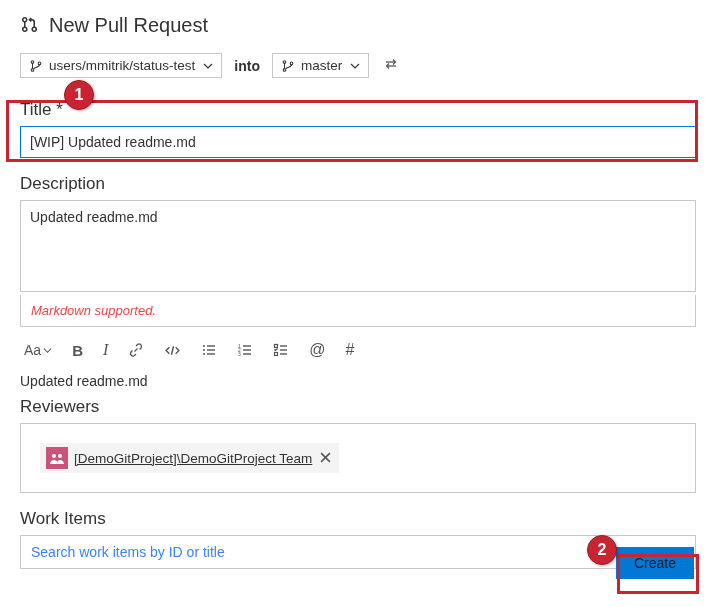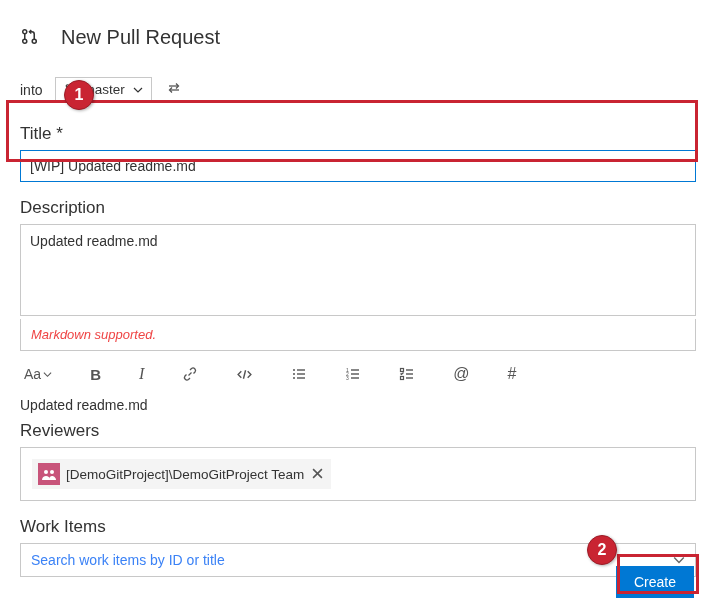--- a/index.html
+++ b/index.html
@@ -8,58 +8,58 @@
     font-family: "Segoe UI", -apple-system, sans-serif;
     font-size: 14px;
     color: #333;
     background: #fff;
     width: 716px;
     height: 607px;
     padding: 14px 20px 20px 20px;
     position: relative;
   }
   .header { display: flex; align-items: center; gap: 10px; margin-bottom: 16px; }
-  .header h1 { font-size: 20px; font-weight: 400; margin: 12px; color: #333; }
+  .header h1 { font-size: 20px; font-weight: 400; margin: 0; color: #333; }
   .pr-icon { color: #333; }
   .branch-row { display: flex; align-items: center; gap: 12px; margin-bottom: 22px; }
   .branch-picker {
     display: inline-flex; align-items: center; gap: 6px;
     border: 1px solid #c8c8c8; padding: 4px 8px; font-size: 13.5px;
     color: #333; background: #fff; cursor: pointer;
   }
-  .into-text { font-size: 14px; color: #333; }
+  .into-text { font-size: 14px; color: #333; font-weight: bold; }
   .swap-icon { color: #555; cursor: pointer; padding: 2px; }
   .chev-down { margin-left: 2px; }
   .field-label { font-size: 17px; color: #333; margin-bottom: 6px; }
   .req::after { content: " *"; }
   .title-input {
     width: 100%; border: 1px solid #0078d4; padding: 7px 9px;
     font-size: 14px; font-family: inherit; color: #333; outline: none;
   }
   .desc-area {
     width: 100%; border: 1px solid #c8c8c8; padding: 8px 9px;
     font-size: 14px; font-family: inherit; color: #333; resize: none;
     height: 92px; outline: none;
   }
   .markdown-note {
     border: 1px solid #c8c8c8; border-top: none; padding: 8px 10px;
     color: #ef4444; font-style: italic; font-size: 13px;
   }
   .toolbar {
-    display: flex; align-items: center; gap: 38px; padding: 10px 4px 14px 4px;
+    display: flex; align-items: center; gap: 20px; padding: 10px 4px 14px 4px;
     color: #555;
   }
   .tb-item { display: inline-flex; align-items: center; cursor: pointer; }
   .aa { font-size: 14px; letter-spacing: 0; }
   .bold-b { font-weight: 700; font-size: 15px; }
   .italic-i { font-style: italic; font-family: Georgia, serif; font-size: 16px; }
   .preview-line { font-size: 14px; margin-bottom: 8px; color: #333; }
   .picker {
     display: flex; align-items: center; width: 100%;
-    border: 1px solid #c8c8c8; padding: 8px; background: #fff;
+    border: 1px solid #c8c8c8; padding: 16px; background: #fff; text-decoration: underline;
   }
   .reviewer-chip {
     display: inline-flex; align-items: center; gap: 6px;
     background: #f4f4f4; padding: 4px 6px; margin: 3px;
     font-size: 13.5px;
   }
   .chip-avatar {
     width: 22px; height: 22px; background: #c8547a; display: inline-flex;
     align-items: center; justify-content: center;
   }
@@ -68,22 +68,22 @@
     flex: 1; border: none; outline: none; padding: 8px 8px;
     font-size: 13.5px; font-family: inherit; color: #666;
   }
   .picker-input::placeholder { color: #666; }
   .wi-picker {
     display: flex; align-items: center; justify-content: space-between;
     width: 100%; border: 1px solid #c8c8c8; padding: 8px 10px;
     color: #3b82f6; font-size: 14px; cursor: pointer;
   }
   .create-btn {
-    position: absolute; right: 22px; bottom: 9px;
-    background: #0078d4; color: #ffffff; border: none;
+    position: absolute; right: 22px; bottom: 28px;
+    background: #0078d4; color: #0f172a; border: none;
     padding: 8px 18px; font-size: 14px; font-family: inherit;
     cursor: pointer;
   }
   .annot {
     position: absolute; z-index: 50;
     width: 30px; height: 30px; border-radius: 50%;
     background: #c92432; color: #fff; font-size: 16px; font-weight: 600;
     display: flex; align-items: center; justify-content: center;
     box-shadow: 1px 1px 3px rgba(0,0,0,0.3); border: 1px solid #9c1b26;
   }
@@ -101,20 +101,33 @@
         <circle cx="12" cy="12" r="1.7"></circle>
       <path d="M4 5.7v4.6"></path>
         <path d="M8 4h2a2 2 0 0 1 2 2v4.3"></path>
         <path d="M9.5 2.5 8 4l1.5 1.5"></path>
     </svg>
   </span>
   <h1>New Pull Request</h1>
 </div>
 
 <div class="branch-row">
+  <div class="branch-picker">
+    <svg width="14" height="14" viewBox="0 0 16 16" fill="none" stroke="currentColor" stroke-width="1.2">
+      <circle cx="4" cy="3.5" r="1.5"></circle>
+        <circle cx="4" cy="12.5" r="1.5"></circle>
+        <circle cx="12" cy="5" r="1.5"></circle>
+      <path d="M4 5v6"></path>
+        <path d="M12 6.5c0 3-5 2.5-6.5 4.5"></path>
+    </svg>
+    <span>users/mmitrik/status-test</span>
+    <svg class="chev-down" width="10" height="10" viewBox="0 0 10 10">
+        <path d="M1 3l4 4 4-4" fill="none" stroke="currentColor" stroke-width="1.2"></path>
+      </svg>
+  </div>
   <span class="into-text">into</span>
   <div class="branch-picker">
     <svg width="14" height="14" viewBox="0 0 16 16" fill="none" stroke="currentColor" stroke-width="1.2">
       <circle cx="4" cy="3.5" r="1.5"></circle>
         <circle cx="4" cy="12.5" r="1.5"></circle>
         <circle cx="12" cy="5" r="1.5"></circle>
       <path d="M4 5v6"></path>
         <path d="M12 6.5c0 3-5 2.5-6.5 4.5"></path>
     </svg>
     <span>master</span>

